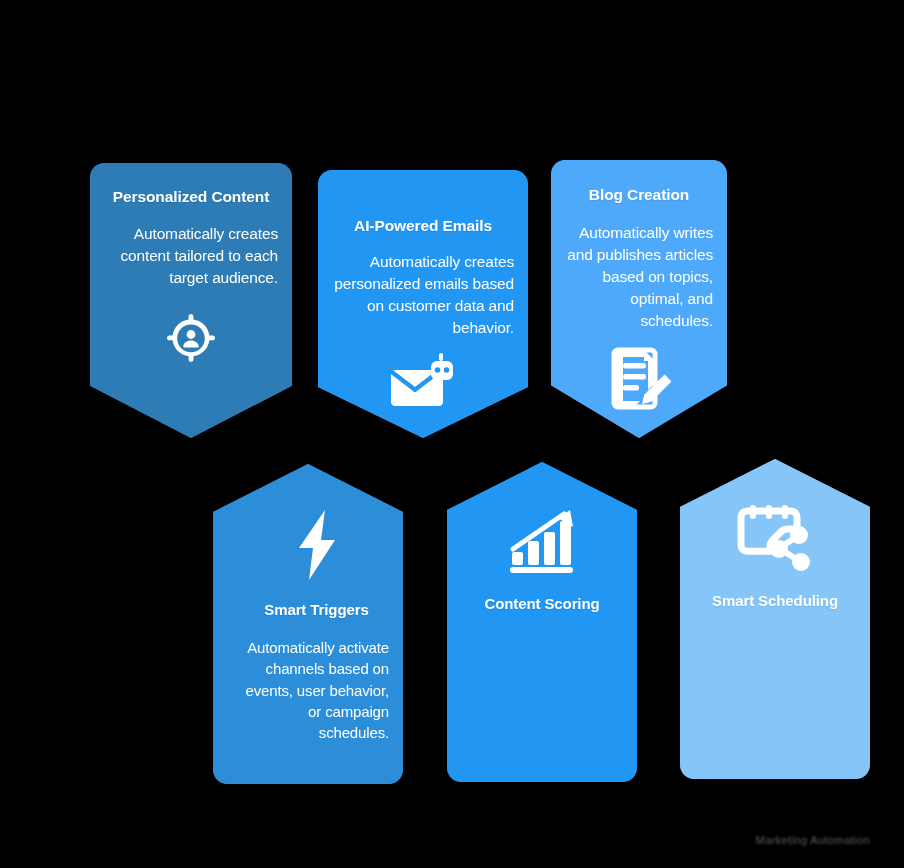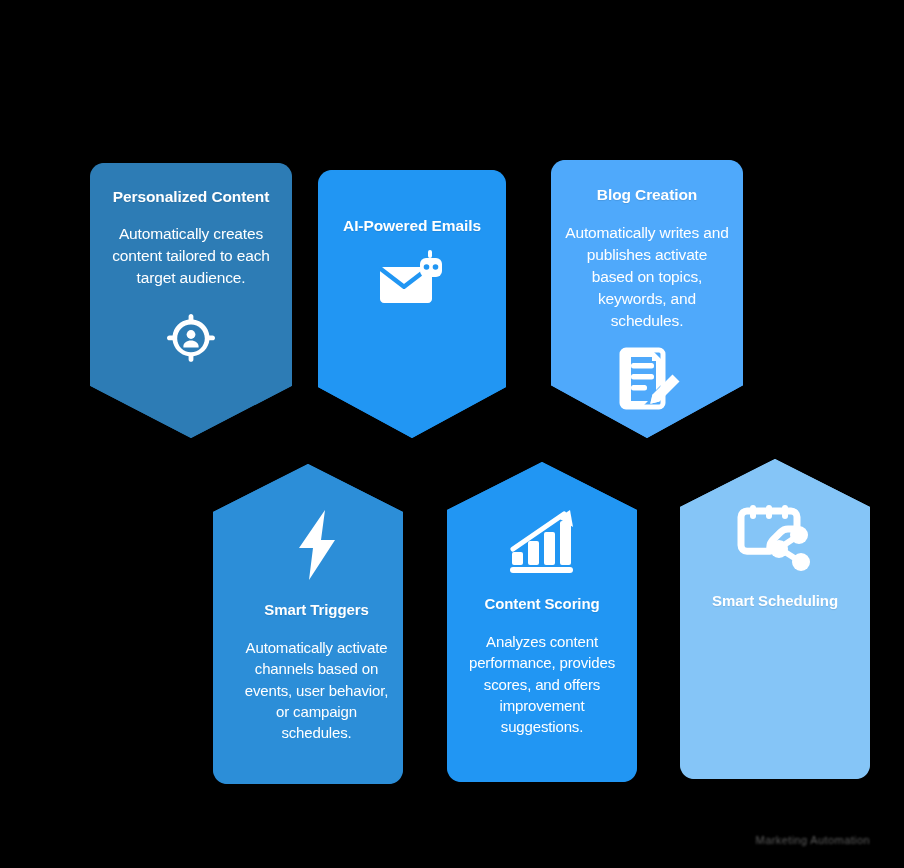--- a/index.html
+++ b/index.html
@@ -74,41 +74,42 @@
     text-shadow: 0 1px 1px rgba(0,0,0,0.10);
   }
   .card.bottom .card-title { font-size: 15px; }
 
   .card-desc {
     font-size: 15.5px;
     font-weight: normal;
     line-height: 1.42;
     margin: 0;
     letter-spacing: -0.15px;
+    text-align: right;
   }
   .card.bottom .card-desc { font-size: 15px; }
 
   .card-icon {
     display: block;
     line-height: 0;
   }
   .card-icon svg { display: block; }
 
   
   #card-personalized { left: 58px;  top: 163px; }
   #card-personalized .card-title { margin-top: 2px; }
   #card-personalized .card-desc  { margin-top: 16px; }
   #card-personalized .card-icon  { margin-top: 16px; }
 
-  #card-emails { left: 286px; top: 170px; width: 188px; height: 268px; }
+  #card-emails { left: 286px; top: 170px; width: 210px; height: 268px; }
   #card-emails .card-title { margin-top: 24px; }
   #card-emails .card-desc  { margin-top: 15px; }
   #card-emails .card-icon  { margin-top: 12px; }
 
-  #card-blog { left: 519px; top: 160px; width: 192px; height: 278px; }
+  #card-blog { left: 519px; top: 160px; width: 176px; height: 278px; }
   #card-blog .card-title { margin-top: 3px; }
   #card-blog .card-desc  { margin-top: 17px; }
   #card-blog .card-icon  { margin-top: 12px; }
 
   
   #card-triggers { left: 181px; top: 464px; }
   #card-scoring  { left: 415px; top: 462px; }
   #card-social   { left: 648px; top: 459px; }
 
   .card.bottom .card-icon  { margin-top: 14px; }
@@ -146,36 +147,37 @@
         <path d="M32 9c1.3 0 2.4 1.1 2.4 2.4v3.2c8.3 1 14.9 7.6 16 15.9h3.2c1.3 0 2.4 1.1 2.4 2.4S54.9 35.3 53.6 35.3h-3.2c-1.1 8.3-7.7 14.9-16 15.9v3.2c0 1.3-1.1 2.4-2.4 2.4s-2.4-1.1-2.4-2.4v-3.2c-8.3-1-14.9-7.6-16-15.9H10.4C9.1 35.3 8 34.2 8 32.9s1.1-2.4 2.4-2.4h3.2c1.1-8.3 7.7-14.9 16-15.9v-3.2C29.6 10.1 30.7 9 32 9zm0 10.6c-7.6 0-13.8 6.2-13.8 13.8S24.4 47.2 32 47.2s13.8-6.2 13.8-13.8S39.6 19.6 32 19.6z"></path>
         <circle cx="32" cy="29.5" r="4.4"></circle>
         <path d="M32 35.4c-4.2 0-7.6 2.5-7.6 5.6v1.6h15.2v-1.6c0-3.1-3.4-5.6-7.6-5.6z"></path>
       </svg>
     </div>
   </div>
 
   <div class="card top" id="card-emails" style="background: rgb(33, 150, 243);">
     <div class="skin" style="background: rgb(33, 150, 243);"></div>
     <div class="card-title">AI-Powered Emails</div>
+    <div class="card-desc">Automatically creates personalized emails based on customer data and behavior.</div>
     <div class="card-icon">
       <svg width="72" height="62" viewBox="0 0 72 62" fill="#ffffff">
         <path d="M8 19h44c2.2 0 4 1.8 4 4v28c0 2.2-1.8 4-4 4H8c-2.2 0-4-1.8-4-4V23c0-2.2 1.8-4 4-4z"></path>
         <path d="M5.5 21.5l22.5 17.2 22.5-17.2" stroke="#2196f3" stroke-width="4.5" fill="none" stroke-linecap="round" stroke-linejoin="round"></path>
         <rect x="52" y="2" width="4" height="8" rx="2"></rect>
         <rect x="44" y="10" width="22" height="19" rx="6"></rect>
         <circle cx="50.5" cy="19" r="2.8" fill="#2196f3"></circle>
         <circle cx="59.5" cy="19" r="2.8" fill="#2196f3"></circle>
       </svg>
     </div>
   </div>
 
   <div class="card top" id="card-blog" style="background: rgb(79, 169, 251);">
     <div class="skin" style="background: rgb(79, 169, 251);"></div>
     <div class="card-title">Blog Creation</div>
-    <div class="card-desc">Automatically writes and publishes activate based on topics, keywords, and schedules.</div>
+    <div class="card-desc">Automatically writes and publishes articles based on topics, optimal, and schedules.</div>
     <div class="card-icon">
       <svg width="70" height="70" viewBox="0 0 70 70" fill="#ffffff">
         <path d="M13 6h27l11 11v22l-7 7V17H40V13H19v44h17l-6 6H13c-1.7 0-3-1.3-3-3V9c0-1.7 1.3-3 3-3z" transform="translate(0,0)"></path>
         <rect x="10" y="6" width="41" height="57" rx="4" fill="none" stroke="#ffffff" stroke-width="5"></rect>
         <rect x="19" y="19" width="23" height="5.5" rx="2.5"></rect>
         <rect x="19" y="30" width="23" height="5.5" rx="2.5"></rect>
         <rect x="19" y="41" width="16" height="5.5" rx="2.5"></rect>
         <path d="M60.5 30.5l7 7-20 20-9.2 2.2 2.2-9.2z"></path>
         <path d="M38.3 59.7l2.2-9.2 7 7z" fill="#ffffff"></path>
       </svg>
@@ -200,21 +202,20 @@
         <rect x="6" y="44" width="11" height="13" rx="2"></rect>
         <rect x="22" y="33" width="11" height="24" rx="2"></rect>
         <rect x="38" y="24" width="11" height="33" rx="2"></rect>
         <rect x="54" y="13" width="11" height="44" rx="2"></rect>
         <rect x="4" y="59" width="63" height="6" rx="3"></rect>
         <path d="M7 41L58 6" stroke="#ffffff" stroke-width="5" fill="none" stroke-linecap="round"></path>
         <path d="M64 2l3 17-15-9z"></path>
       </svg>
     </div>
     <div class="card-title">Content Scoring</div>
-    <div class="card-desc">Analyzes content performance, provides scores, and offers improvement suggestions.</div>
   </div>
 
   <div class="card bottom" id="card-social" style="background: rgb(133, 197, 247);">
     <div class="skin" style="background: rgb(133, 197, 247);"></div>
     <div class="card-icon">
       <svg width="76" height="72" viewBox="0 0 76 72" fill="#ffffff">
         <rect x="13" y="4" width="6" height="14" rx="3"></rect>
         <rect x="29" y="4" width="6" height="14" rx="3"></rect>
         <rect x="45" y="4" width="6" height="14" rx="3"></rect>
         <path d="M10 10h44c3.3 0 6 2.7 6 6v12h-9c-3 0-5.5 1.2-7.5 3.2l-7.5 7.5c-2 2-3.2 4.6-3.2 7.5v4H10c-3.3 0-6-2.7-6-6V16c0-3.3 2.7-6 6-6z" fill="none" stroke="#ffffff" stroke-width="7" stroke-linejoin="round"></path>

